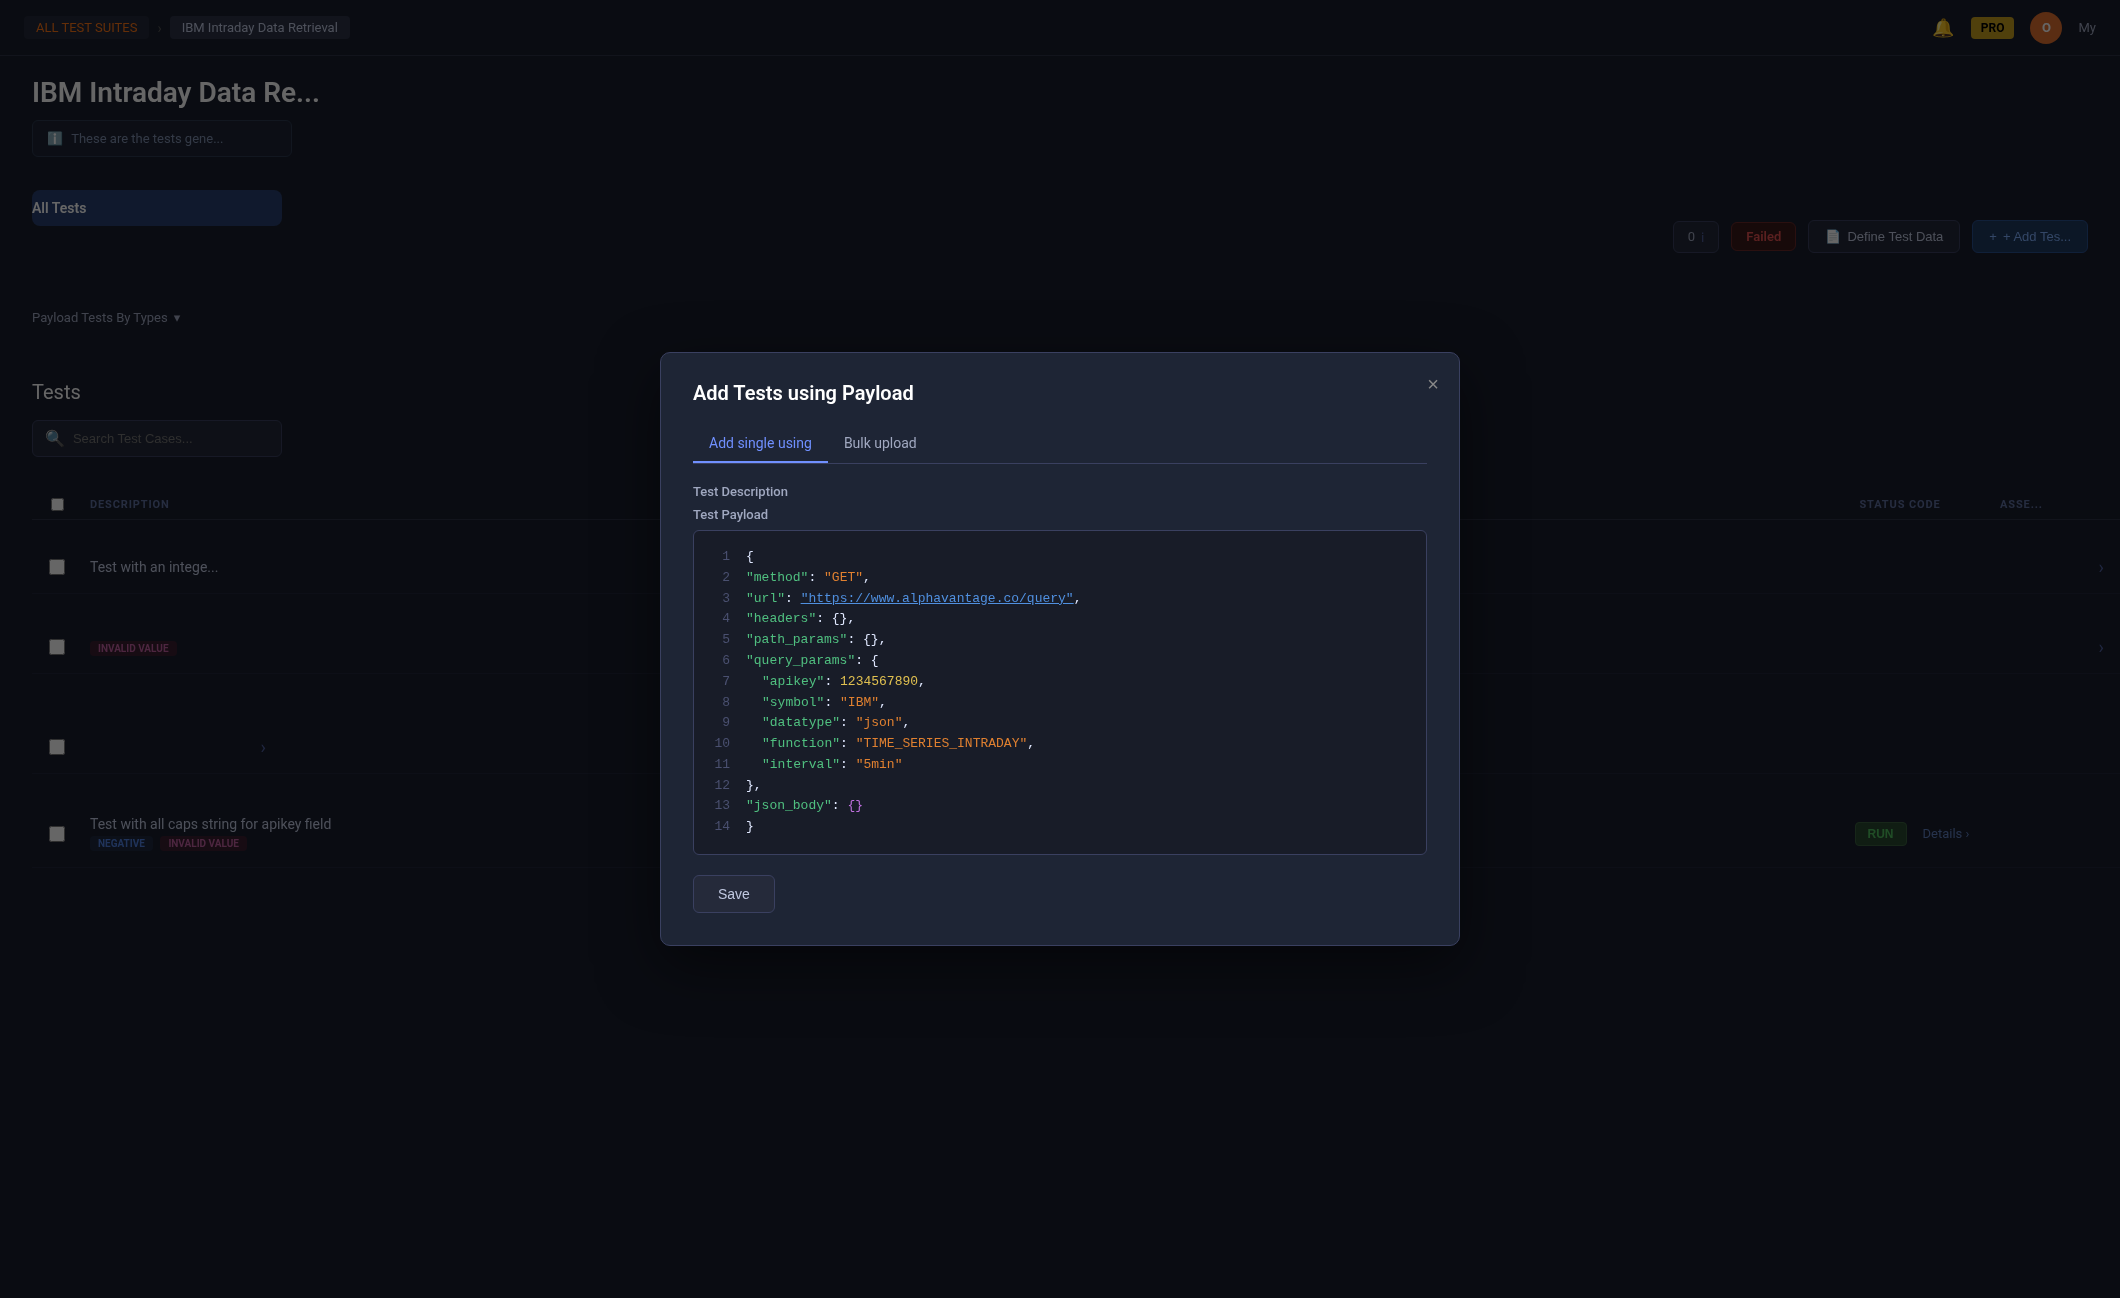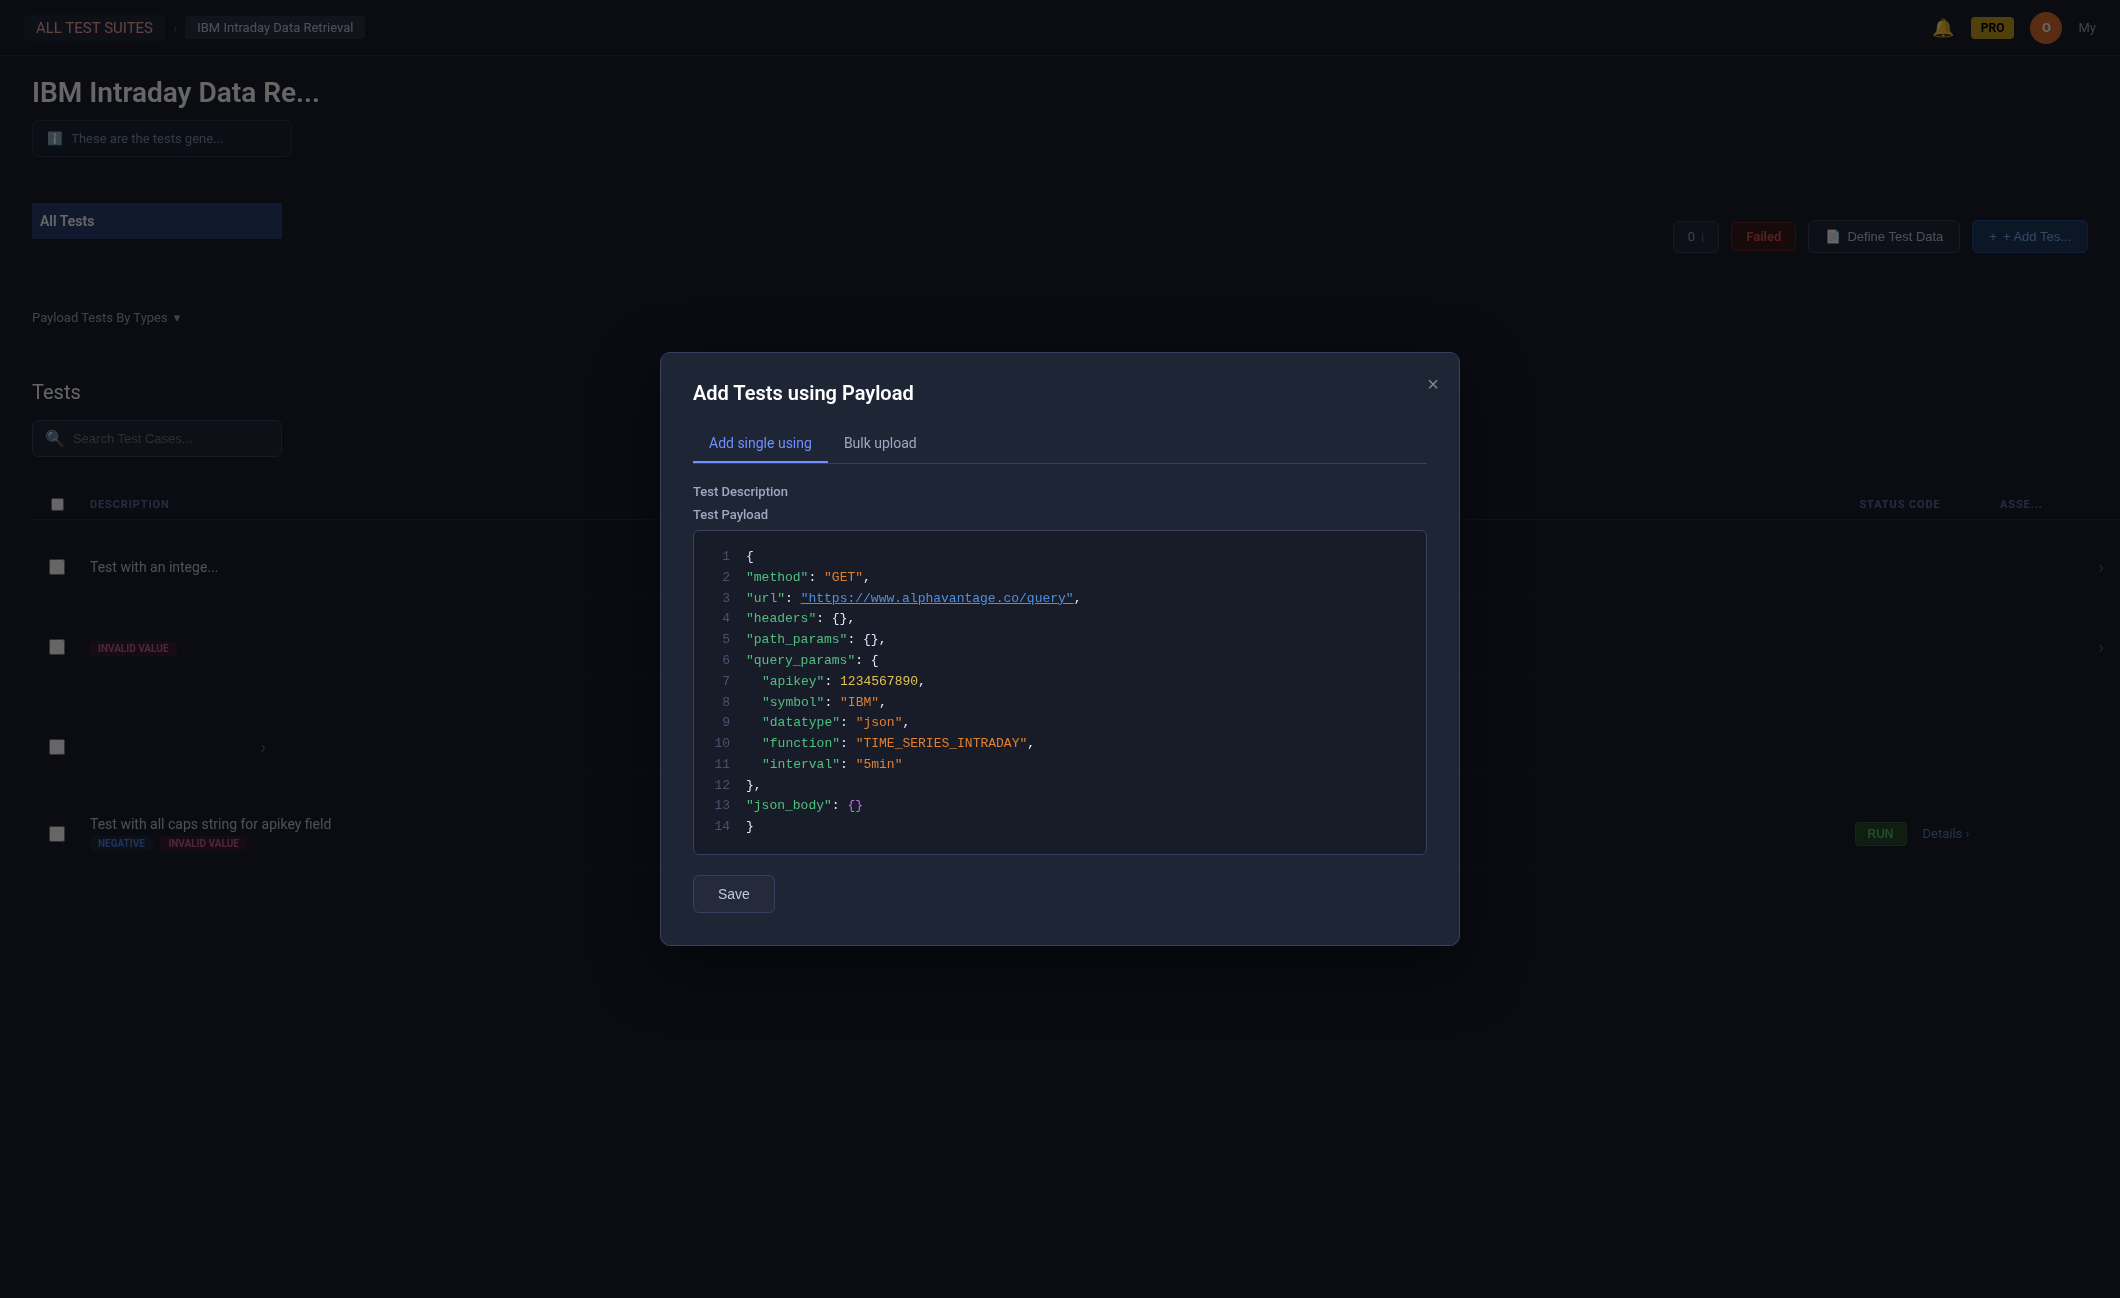--- a/index.html
+++ b/index.html
@@ -31,22 +31,22 @@
       padding: 0 24px;
       border-bottom: 1px solid #2d3348;
       z-index: 1;
     }
     .breadcrumb {
       display: flex;
       align-items: center;
       gap: 8px;
     }
     .breadcrumb-item {
-      font-size: 15px;
-      color: #fca5a5;
+      font-size: 13px;
+      color: #f97316;
       background: #252a3a;
       padding: 4px 12px;
       border-radius: 4px;
     }
     .breadcrumb-sep {
       color: #555;
       font-size: 14px;
     }
     .breadcrumb-current {
       font-size: 13px;
@@ -109,26 +109,25 @@
     
     .sidebar-tabs {
       position: absolute;
       top: 190px; left: 32px;
       display: flex;
       flex-direction: column;
       gap: 2px;
     }
     .sidebar-tab {
       width: 250px;
-      padding: 10px 8px;
-      border-radius: 0;
+      padding: 10px 0;
+      border-radius: 8px;
       font-size: 14px;
       color: #a0a8c0;
       cursor: pointer;
-      margin-top: 13px;
     }
     .sidebar-tab.active {
       background: #2a4070;
       color: #fff;
       font-weight: 600;
     }
 
     
     .filter-row {
       position: absolute;

